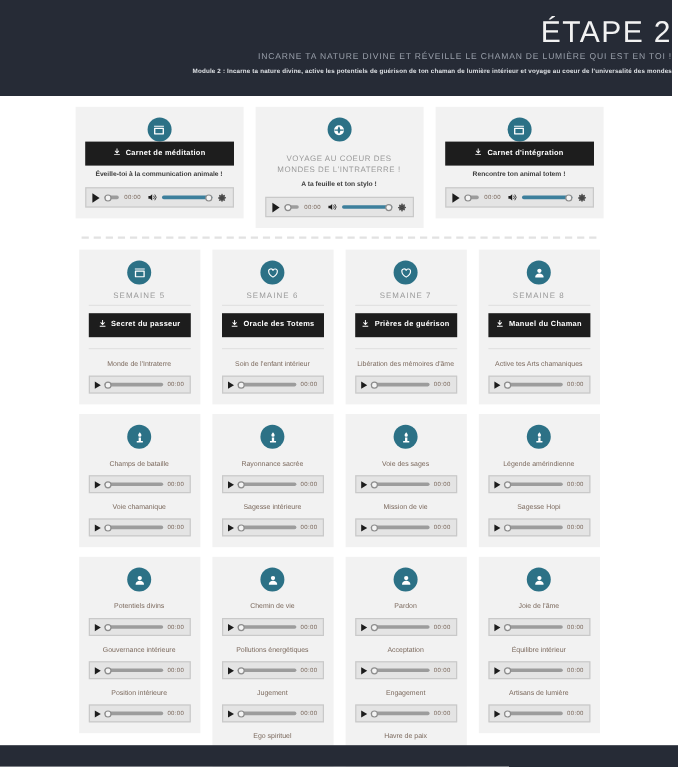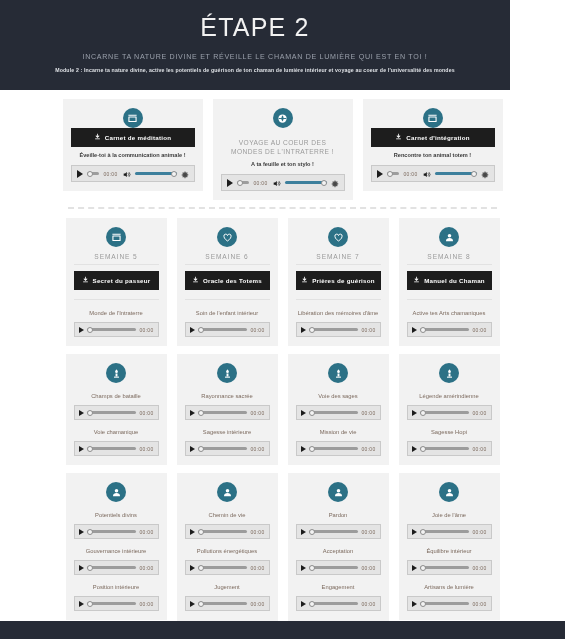--- a/index.html
+++ b/index.html
@@ -6,37 +6,36 @@
   html, body {
     width: 565px; height: 639px;
     background: #ffffff;
     font-family: "Liberation Sans", sans-serif;
     overflow: hidden;
   }
 
   
   .hero {
     background: #262b36;
-    width: 510px;
+    width: 560px;
     padding: 8px 0 16px 0;
-    text-align: center;
+    text-align: right;
   }
   .hero-title {
     color: #f2f2f2;
     font-size: 25px;
     font-weight: 300;
     letter-spacing: 1.2px;
     line-height: 30px;
     padding-top: 4px;
   }
   .hero-sub {
     color: #9aa0ab;
     font-size: 7.1px;
     letter-spacing: 0.7px;
-    margin-top: 10px;
     line-height: 10px;
   }
   .hero-sub2 {
     color: #dfe2e6;
     font-size: 5.2px;
     font-weight: bold;
     letter-spacing: 0.15px;
     margin-top: 4px;
     line-height: 8px;
   }

